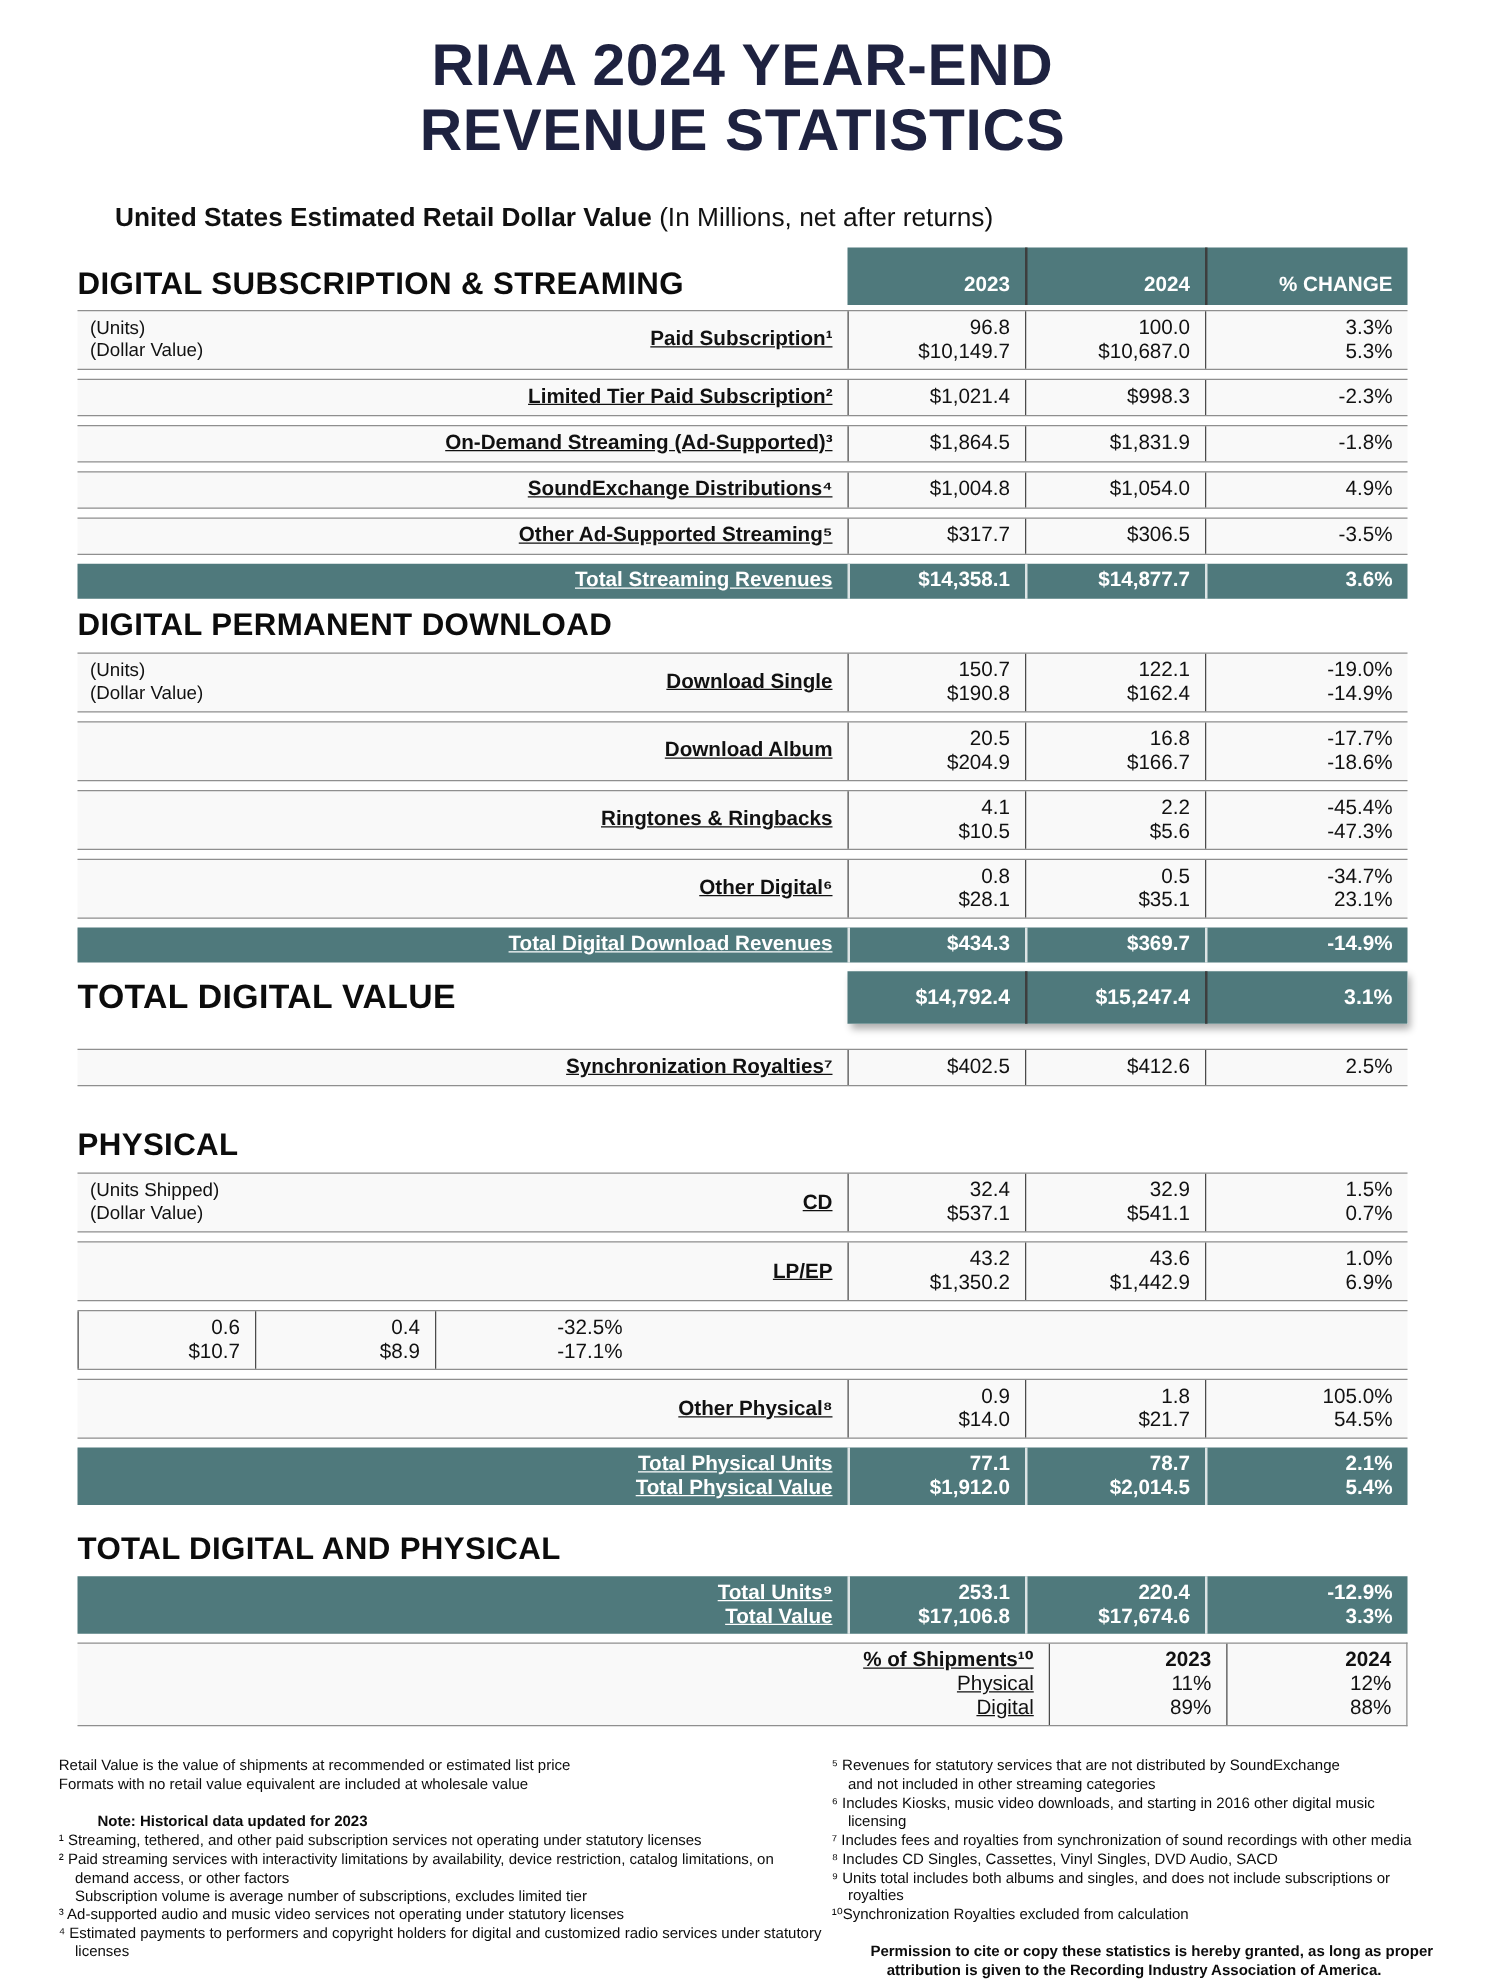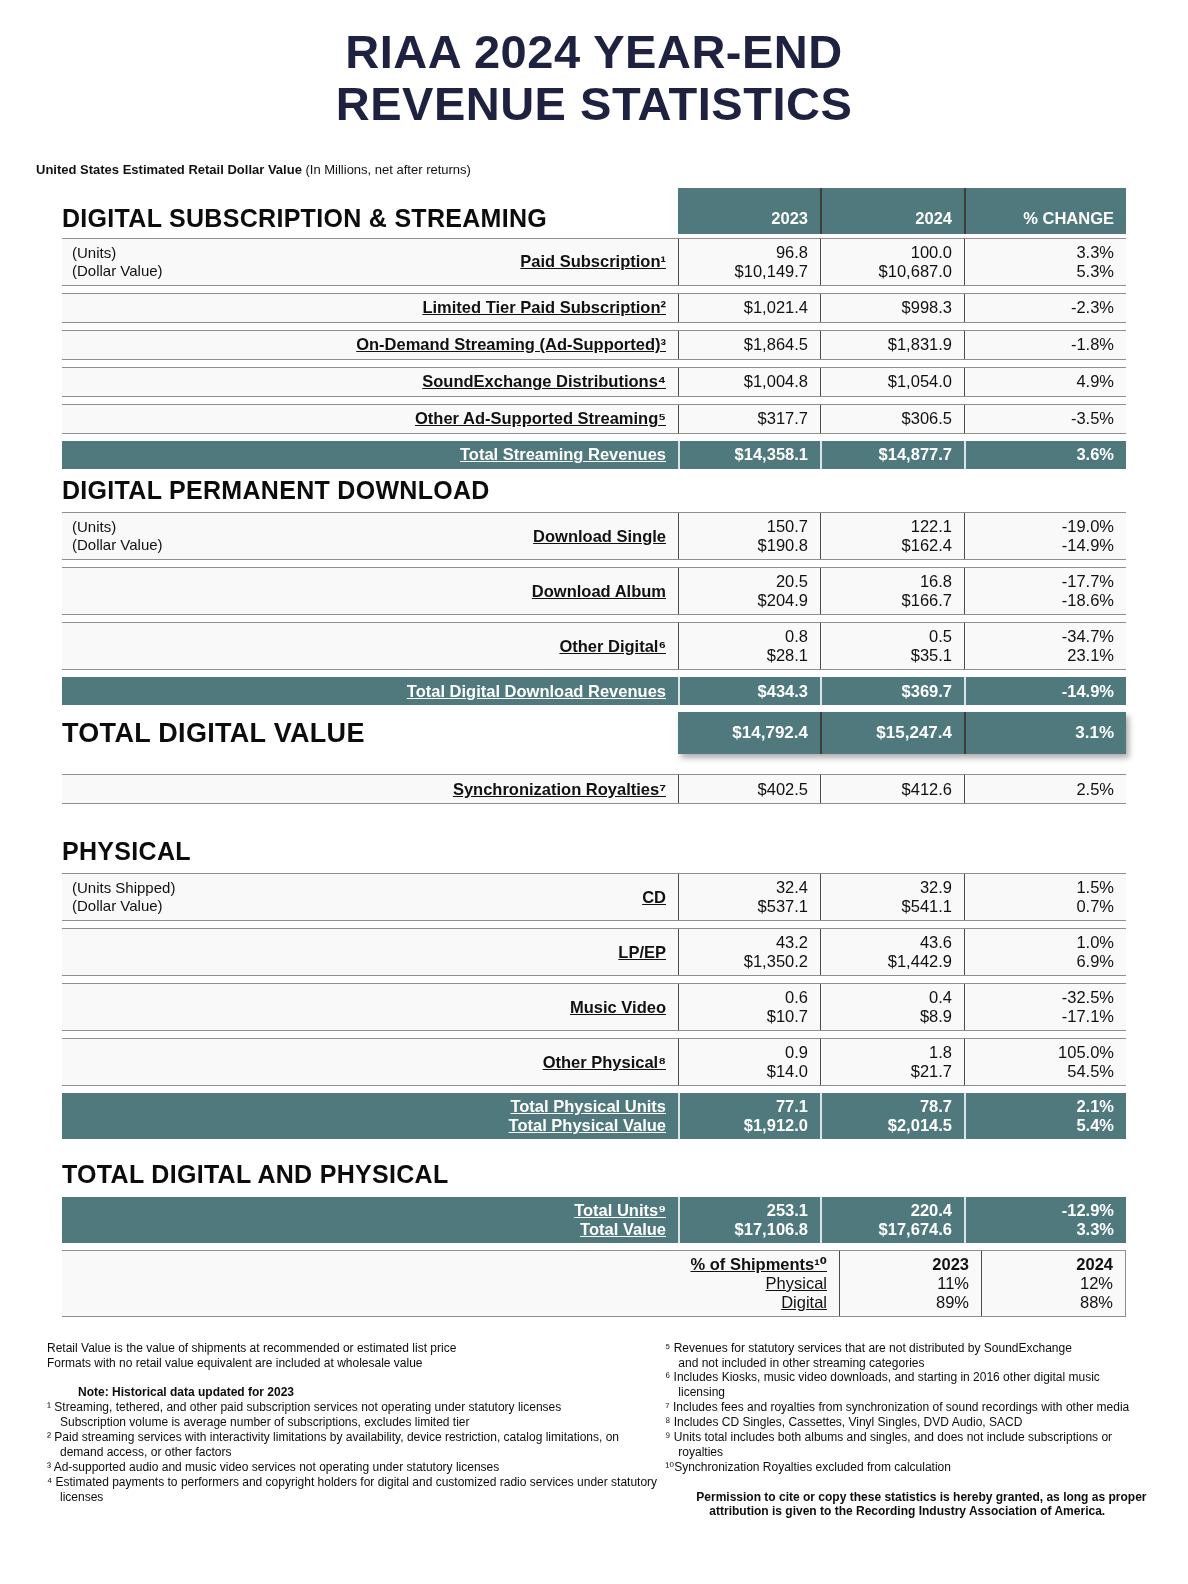--- a/index.html
+++ b/index.html
@@ -19,21 +19,21 @@
   }
   .page{width:1188px;height:1584px;position:relative;}
 
   
   .title{
     margin:26px 0 0;text-align:center;
     font-size:47px;line-height:1.11;font-weight:800;
     color:var(--navy);letter-spacing:.5px;
   }
   .subtitle{
-    margin:32px 0 0 36px;font-size:13px;line-height:1.2;color:#111;
+    margin:32px 0 0 92px;font-size:21px;line-height:1.2;color:#111;
   }
   .subtitle .b{font-weight:700;}
 
   
   .table-area{margin:10px 62px 0 62px;}
 
   .sec-head{display:flex;align-items:flex-end;}
   .sec-head.cols{margin:0 0 4px 0;}
   .sec-head.plain{margin:8px 0 6px 0;}
   .sec-head.physical{margin:6px 0 6px 0;}
@@ -256,20 +256,37 @@
           <div class="line">16.8</div>
           <div class="line">$166.7</div>
         </div>
         <div class="cell val w3">
           <div class="line">-17.7%</div>
           <div class="line">-18.6%</div>
         </div>
       </div>
       <div class="row">
         <div class="cell label-cell">
+          <div class="line">Ringtones &amp; Ringbacks</div>
+        </div>
+        <div class="cell val w1">
+          <div class="line">4.1</div>
+          <div class="line">$10.5</div>
+        </div>
+        <div class="cell val w2">
+          <div class="line">2.2</div>
+          <div class="line">$5.6</div>
+        </div>
+        <div class="cell val w3">
+          <div class="line">-45.4%</div>
+          <div class="line">-47.3%</div>
+        </div>
+      </div>
+      <div class="row">
+        <div class="cell label-cell">
           <div class="line">Other Digital⁶</div>
         </div>
         <div class="cell val w1">
           <div class="line">0.8</div>
           <div class="line">$28.1</div>
         </div>
         <div class="cell val w2">
           <div class="line">0.5</div>
           <div class="line">$35.1</div>
         </div>
@@ -349,23 +366,20 @@
         <div class="cell val w2">
           <div class="line">43.6</div>
           <div class="line">$1,442.9</div>
         </div>
         <div class="cell val w3">
           <div class="line">1.0%</div>
           <div class="line">6.9%</div>
         </div>
       </div>
       <div class="row">
-        <div class="cell label-cell">
-          <div class="line">Music Video</div>
-        </div>
         <div class="cell val w1">
           <div class="line">0.6</div>
           <div class="line">$10.7</div>
         </div>
         <div class="cell val w2">
           <div class="line">0.4</div>
           <div class="line">$8.9</div>
         </div>
         <div class="cell val w3">
           <div class="line">-32.5%</div>
@@ -446,22 +460,22 @@
         </div>
       </div>
     </div>
 
   <div class="footnotes">
     <div id="fn-left" class="fn-col">
         <div class="fn">Retail Value is the value of shipments at recommended or estimated list price</div>
         <div class="fn">Formats with no retail value equivalent are included at wholesale value</div>
         <div class="fn b gap">Note: Historical data updated for 2023</div>
         <div class="fn">¹ Streaming, tethered, and other paid subscription services not operating under statutory licenses</div>
+        <div class="fn">² Paid streaming services with interactivity limitations by availability, device restriction, catalog limitations, on demand access, or other factors</div>
         <div class="fn ind">Subscription volume is average number of subscriptions, excludes limited tier</div>
-        <div class="fn">² Paid streaming services with interactivity limitations by availability, device restriction, catalog limitations, on demand access, or other factors</div>
         <div class="fn">³ Ad-supported audio and music video services not operating under statutory licenses</div>
         <div class="fn">⁴ Estimated payments to performers and copyright holders for digital and customized radio services under statutory licenses</div>
       </div>
     <div id="fn-right" class="fn-col right">
         <div class="fn">⁵ Revenues for statutory services that are not distributed by SoundExchange</div>
         <div class="fn ind">and not included in other streaming categories</div>
         <div class="fn">⁶ Includes Kiosks, music video downloads, and starting in 2016 other digital music licensing</div>
         <div class="fn">⁷ Includes fees and royalties from synchronization of sound recordings with other media</div>
         <div class="fn">⁸ Includes CD Singles, Cassettes, Vinyl Singles, DVD Audio, SACD</div>
         <div class="fn">⁹ Units total includes both albums and singles, and does not include subscriptions or royalties</div>

